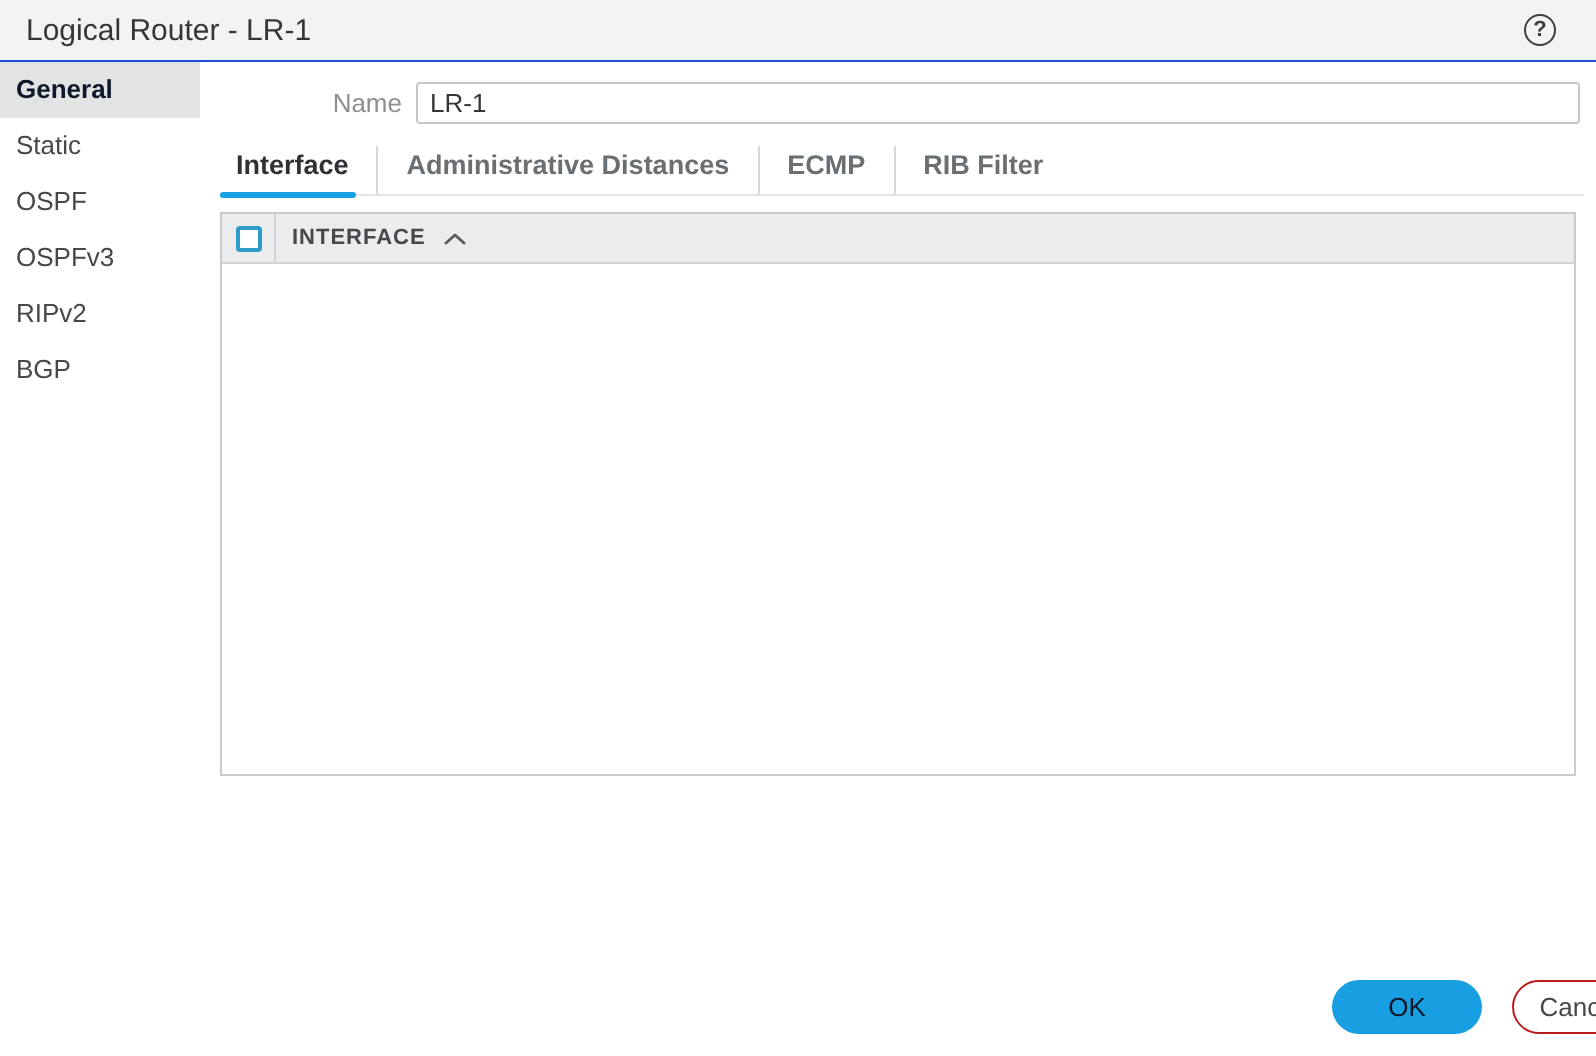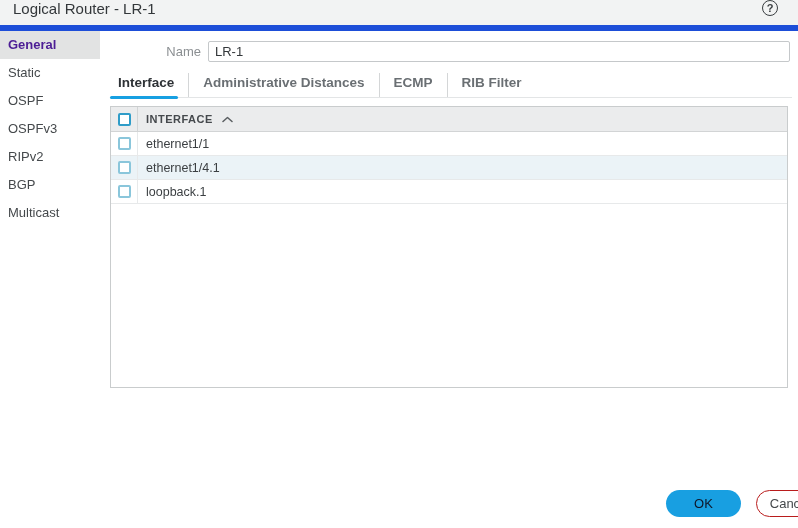--- a/index.html
+++ b/index.html
@@ -2,32 +2,32 @@
 <html><head>
 <meta charset="utf-8">
 <style>
   * { margin:0; padding:0; box-sizing:border-box; }
   html,body { background:#fff; }
   body { font-family:"Liberation Sans", sans-serif; }
   .screen { position:relative; width:798px; height:528px; background:#fff; overflow:hidden; }
 
   
   .titlebar { position:absolute; top:0; left:0; right:0; height:31px;
-    background:#f2f3f3; border-bottom:6px solid #1d4ed8;
-    display:flex; padding:0 20px 0 13px;gap:16px; }
+    background:#f2f3f3; border-bottom:1px solid #1d4ed8;
+    display:flex; align-items:center; padding:0 20px 0 13px;gap:16px; }
   .title { font-size:15px; color:#33373a; }
   .help { margin-left:auto; width:16px; height:16px; border:1.5px solid #3a3e41;
     border-radius:50%; display:flex; align-items:center; justify-content:center;
     font-size:11px; font-weight:bold; color:#3a3e41; cursor:pointer; background:#f2f3f3; }
 
   
   .sidebar { position:absolute; top:31px; left:0; width:100px; bottom:0; background:#fff; }
   .side-item { height:28px; line-height:28px; padding-left:8px; font-size:13px;
     color:#45494c; cursor:pointer; white-space:nowrap; }
-  .side-item.active { background:#e2e3e3; font-weight:bold; color:#4c1d95; }
+  .side-item.active { background:#e2e3e3; font-weight:bold; color:#0f172a; }
 
   
   .content { position:absolute; left:100px; top:31px; right:0; bottom:0; background:#fff; }
   .name-row { position:absolute; top:9px; left:0; right:8px; height:22px; display:flex; align-items:center; }
   .name-label { width:108px; text-align:right; padding-right:7px; font-size:13px; color:#8b8f92; }
   .name-input { flex:1; height:21px; border:1px solid #c5c8ca; border-radius:2px;
     font-size:13px; color:#33373a; padding:0 6px; font-family:"Liberation Sans", sans-serif; outline:none; }
 
   
   .tabs { position:absolute; top:42px; left:10px; right:6px; height:25px;
@@ -89,21 +89,20 @@
       <div class="side-item">Static</div>
 
       <div class="side-item">OSPF</div>
 
       <div class="side-item">OSPFv3</div>
 
       <div class="side-item">RIPv2</div>
 
       <div class="side-item">BGP</div>
 
-      <div class="side-item">Multicast</div>
 
   </nav>
 
   <main class="content">
 
     <div class="name-row">
       <label class="name-label">Name</label>
       <input class="name-input" type="text" value="LR-1" style="">
     </div>
 
@@ -125,44 +124,20 @@
           <span class="cb strong"></span>
         </span>
         <span class="hlabel">INTERFACE</span>
         <span class="sort-icon">
           <svg width="11" height="7" viewBox="0 0 11 7">
             <polyline points="1,5.5 5.5,1.5 10,5.5" fill="none" stroke="#5a5e61" stroke-width="1.5" stroke-linecap="round" stroke-linejoin="round"></polyline>
           </svg>
         </span>
       </div>
 
-      <div class="tbody">
-
-          <div class="trow">
-            <span class="cb-cell">
-              <span class="cb soft"></span>
-            </span>
-            <span class="cell">ethernet1/1</span>
-          </div>
-
-          <div class="trow highlighted">
-            <span class="cb-cell">
-              <span class="cb soft"></span>
-            </span>
-            <span class="cell">ethernet1/4.1</span>
-          </div>
-
-          <div class="trow">
-            <span class="cb-cell">
-              <span class="cb soft"></span>
-            </span>
-            <span class="cell">loopback.1</span>
-          </div>
-
-      </div>
 
     </section>
 
   </main>
 
   <button class="btn ok">OK</button>
   <button class="btn cancel">Cancel</button>
 
 </div>
 

